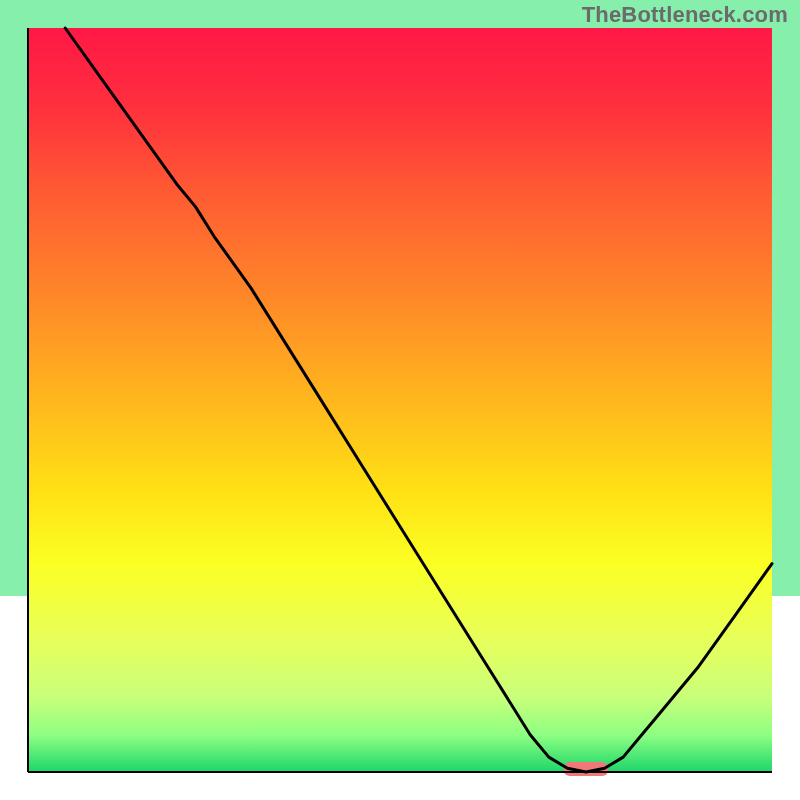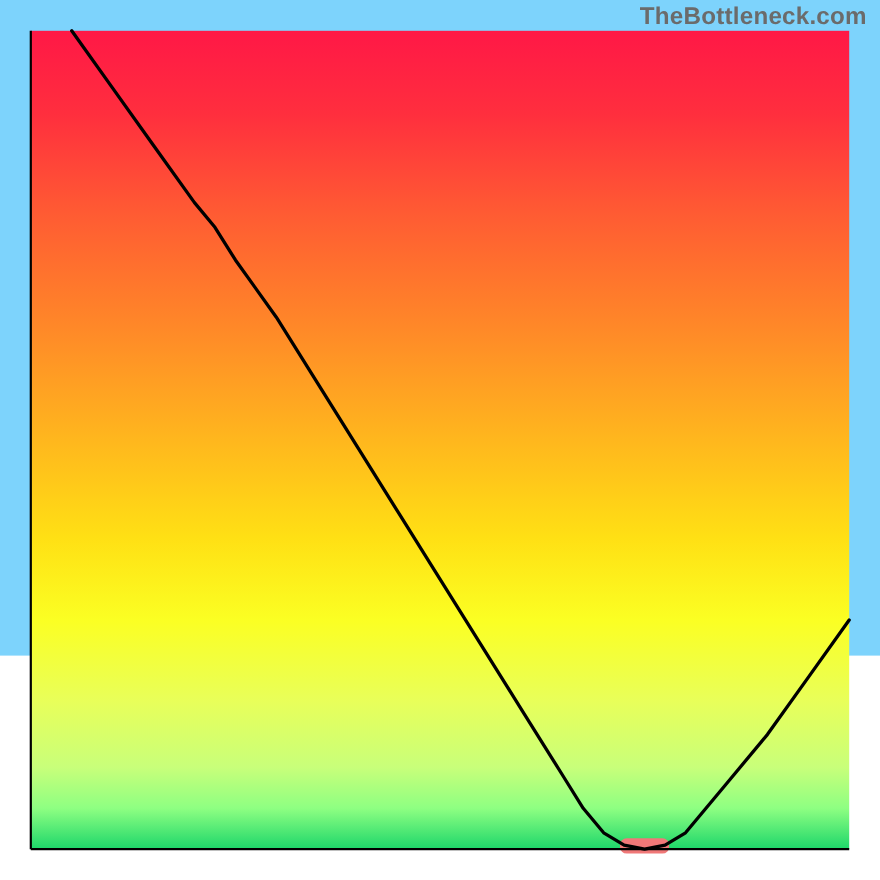--- a/index.html
+++ b/index.html
@@ -7,21 +7,21 @@
     padding: 0;
     width: 800px;
     height: 800px;
     background: #ffffff;
     font-family: Arial, Helvetica, sans-serif;
   }
   .canvas {
     position: relative;
     width: 800px;
     height: 596px;
-    background: #7dd3fc;
+    background: #86efac;
   }
   .watermark {
     position: absolute;
     top: 2px;
     right: 12px;
     font-size: 22px;
     font-weight: 600;
     color: #6b6b6b;
     letter-spacing: 0.2px;
     z-index: 10;

